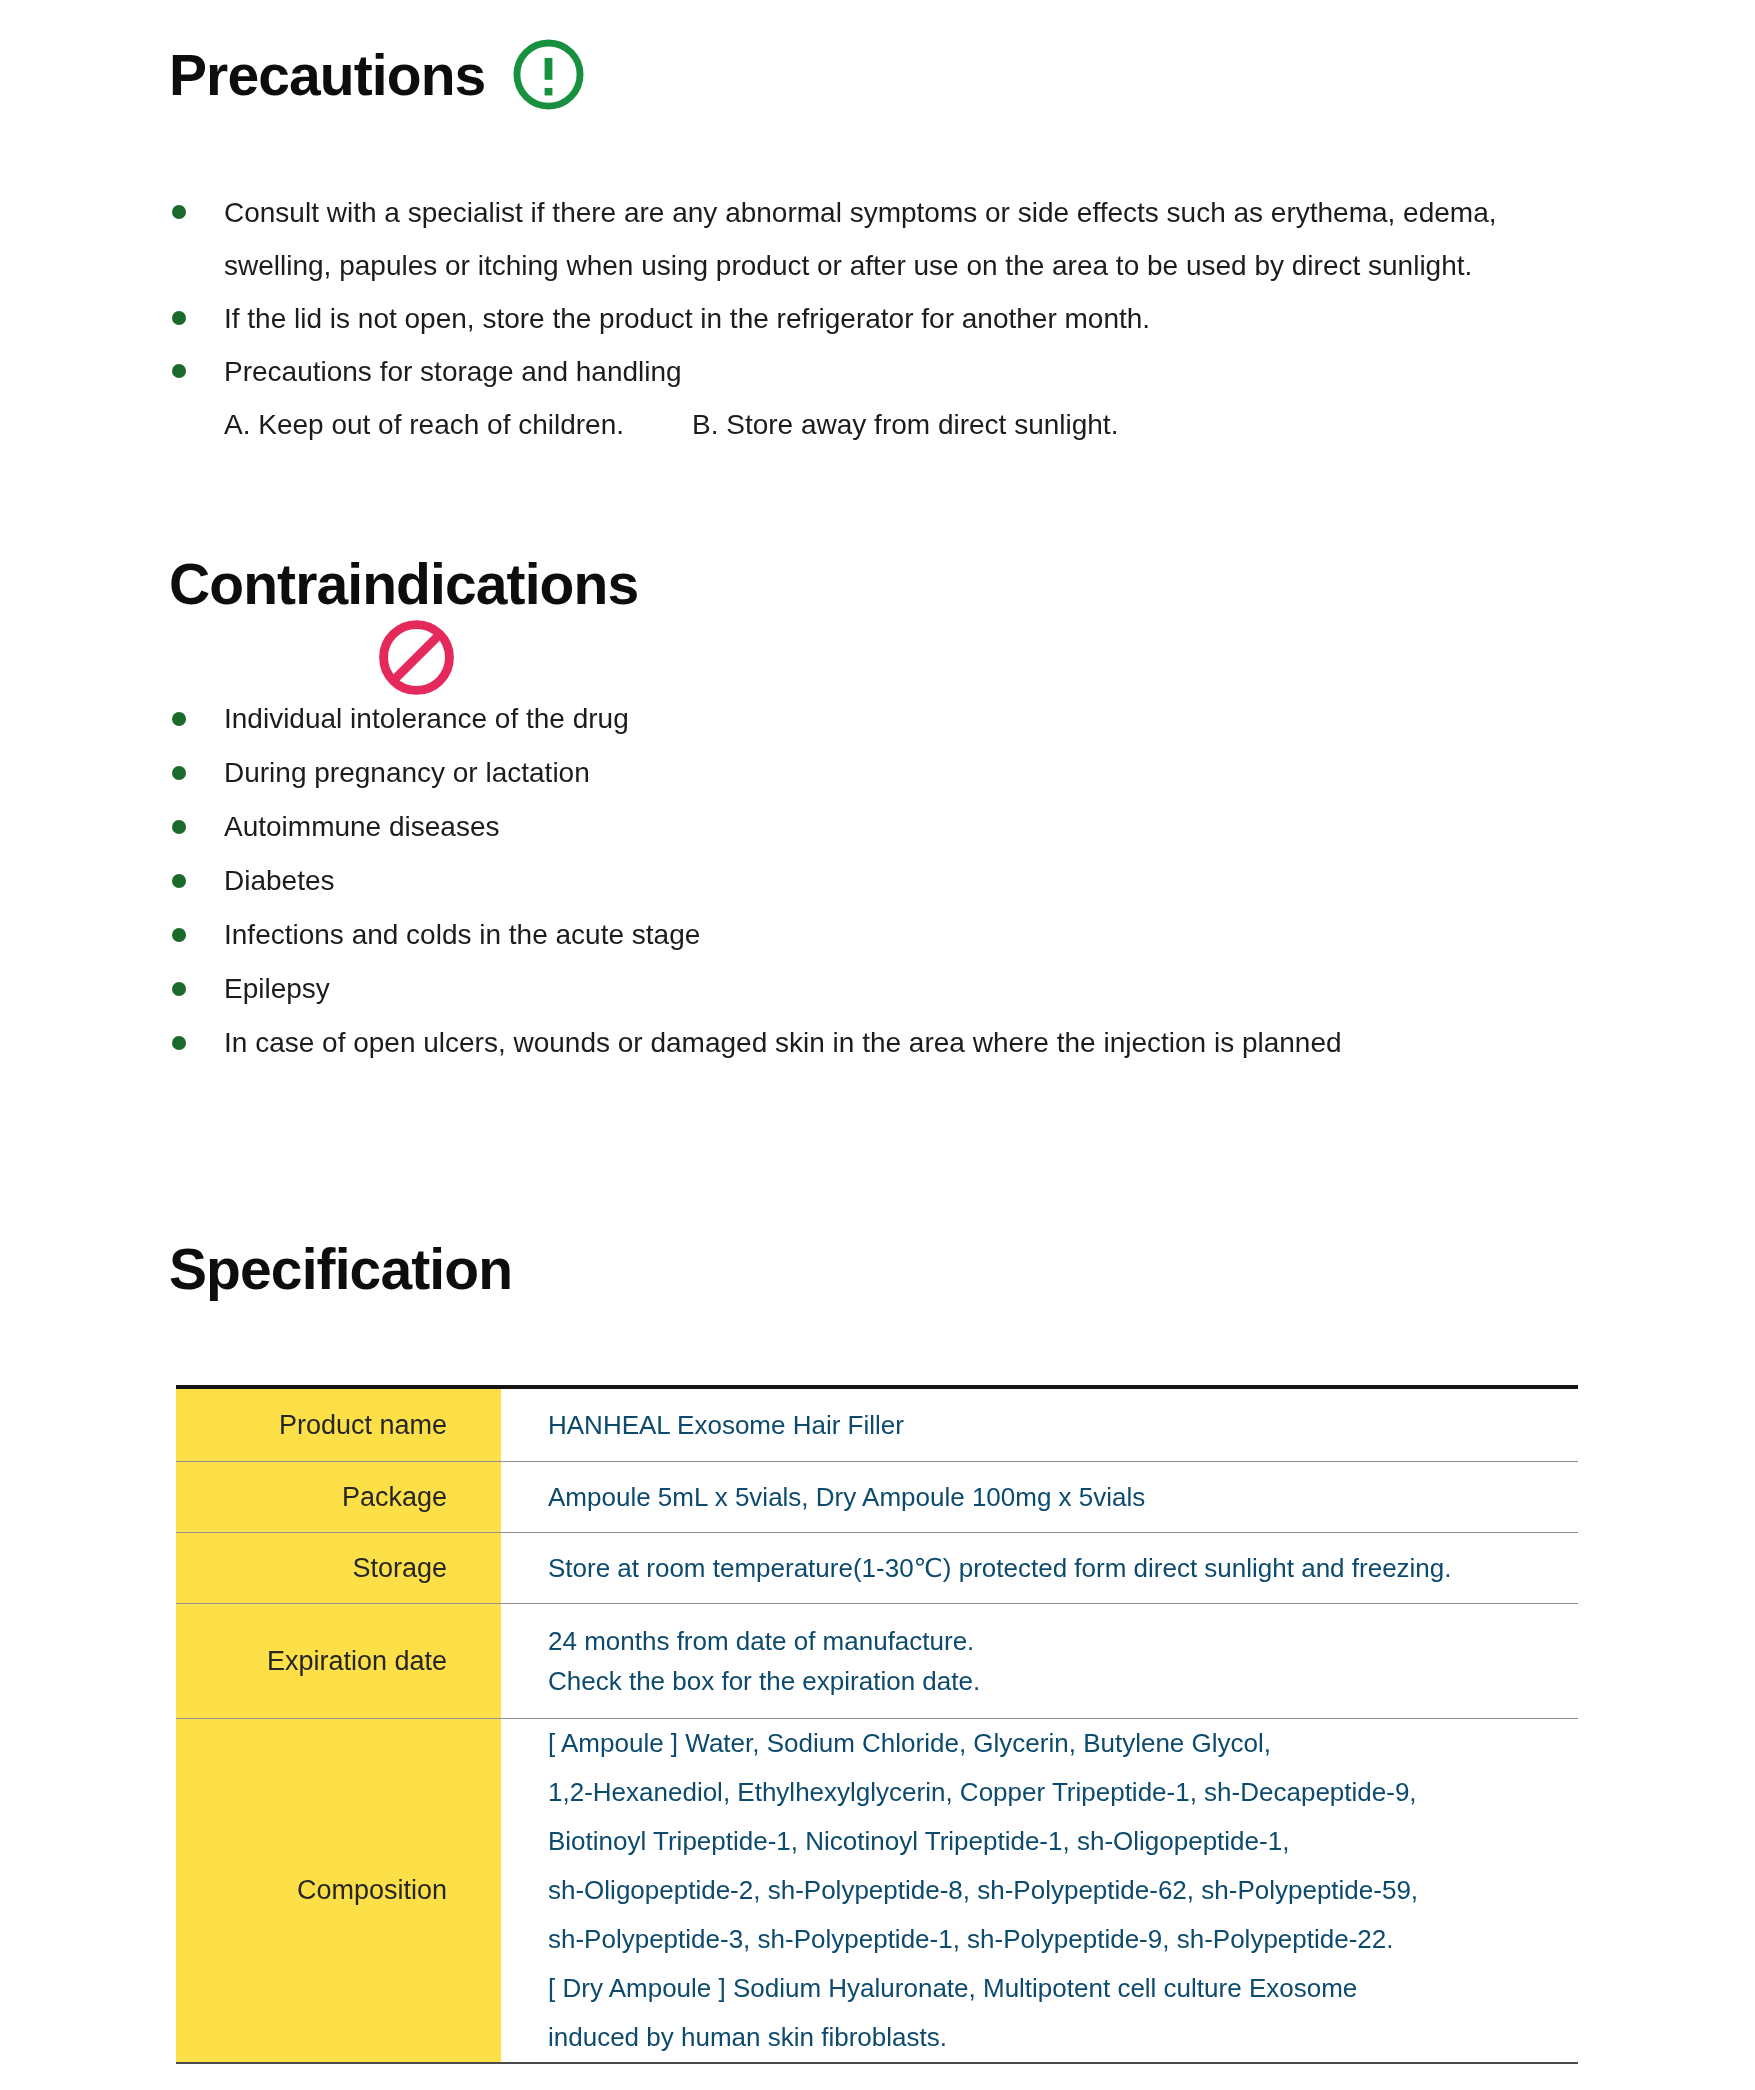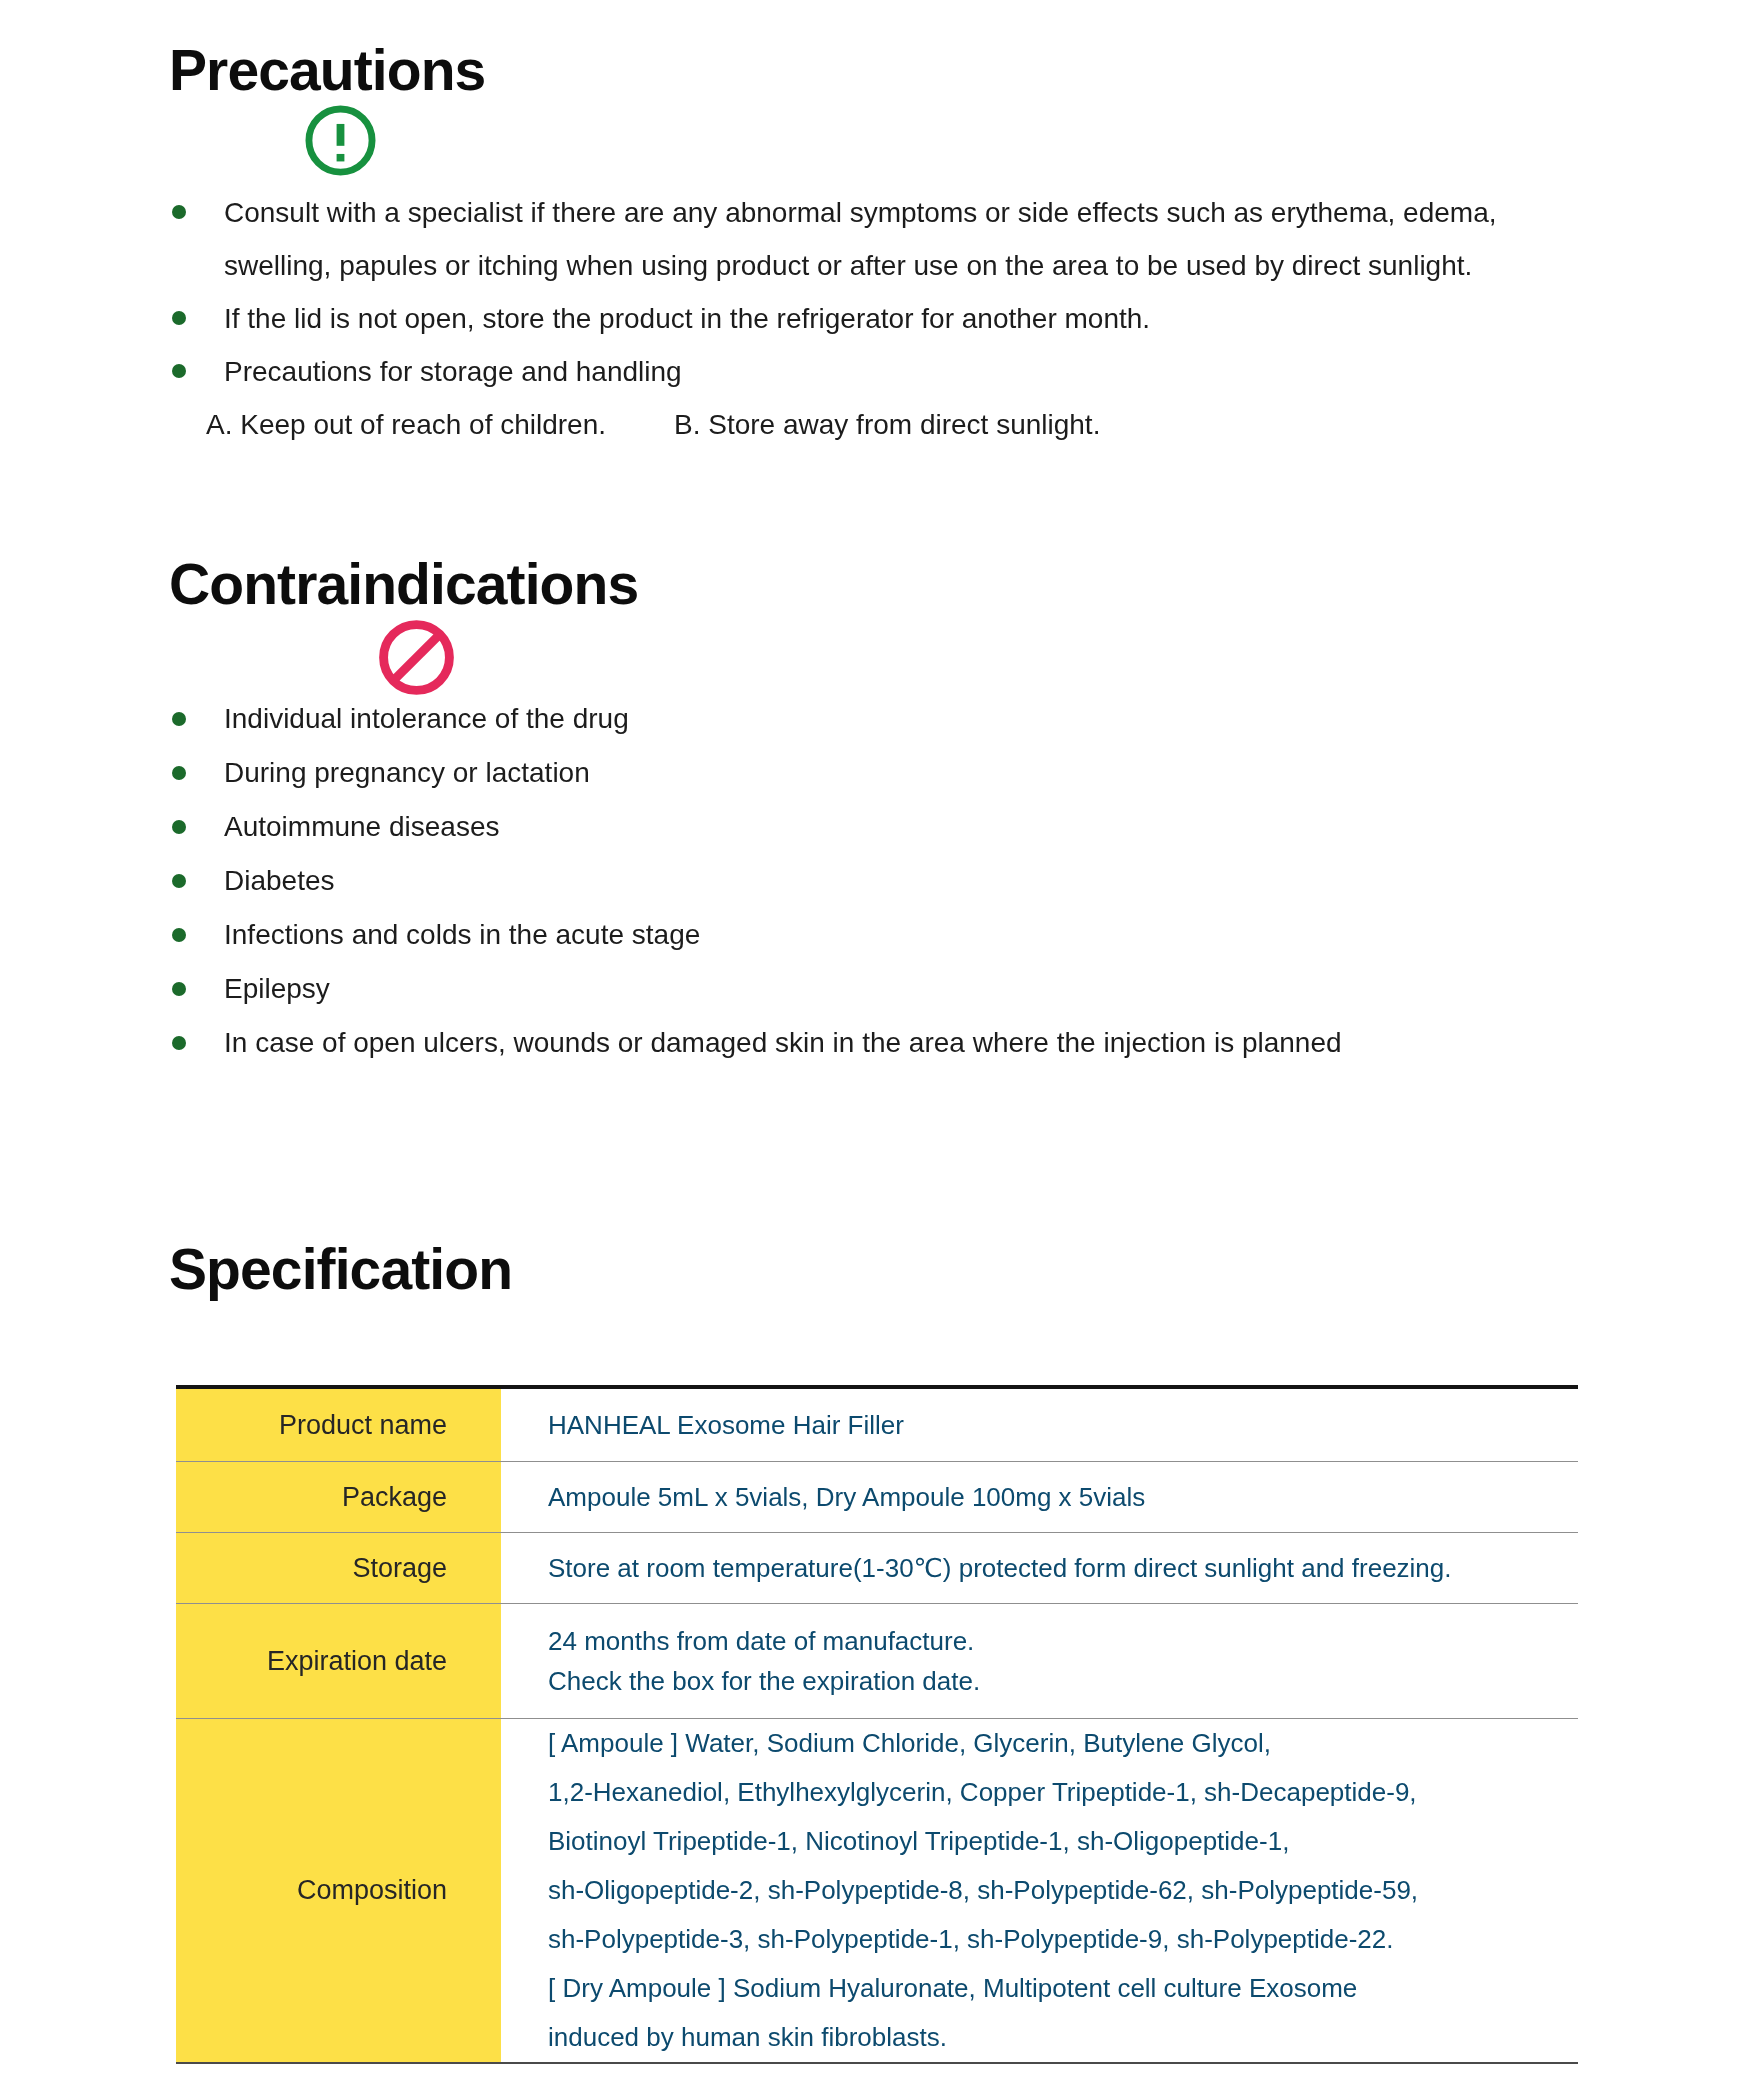--- a/index.html
+++ b/index.html
@@ -18,21 +18,21 @@
     left:169px;
     display:flex;
     align-items:center;
     font-size:57px;
     font-weight:700;
     letter-spacing:-0.9px;
     color:#0d0d0d;
     white-space:nowrap;
   }
   .h-title .icon{display:inline-flex;margin-left:26px;}
-  #precautions-title{top:37px;flex-direction:column;}
+  #precautions-title{top:37px;}
   #contraindications-title{top:551px;flex-direction:column;}
   #specification-title{top:1236px;}
 
   
   .blist{position:absolute;left:172px;width:1510px;}
   #precautions-list{top:186px;}
   #contraindications-list{top:692px;}
   .bitem{
     display:flex;
     align-items:flex-start;
@@ -47,21 +47,21 @@
     border-radius:50%;
     background:#1b6a2b;
     margin-top:19.3px;
     margin-right:38px;
   }
   #contraindications-list .bullet{margin-top:20px;}
   .btext{white-space:pre-line;}
   .sub-row{
     display:flex;
     gap:68px;
-    margin-left:34px;
+    margin-left:52px;
     font-size:28px;
     line-height:53px;
     color:#1c1c1c;
   }
 
   
   .spec-table{
     position:absolute;
     left:176px;
     top:1385px;

